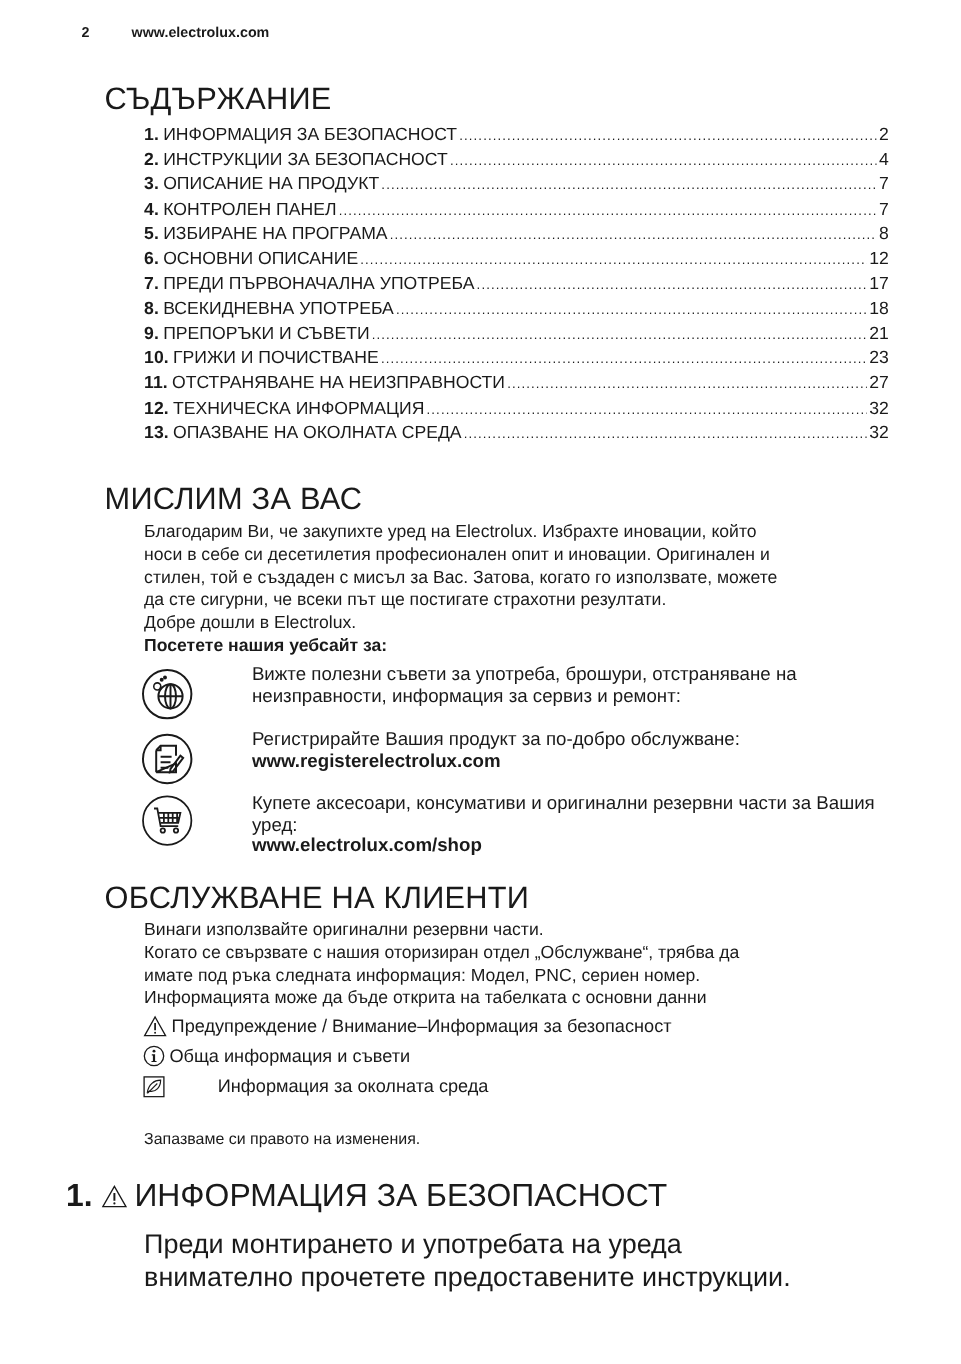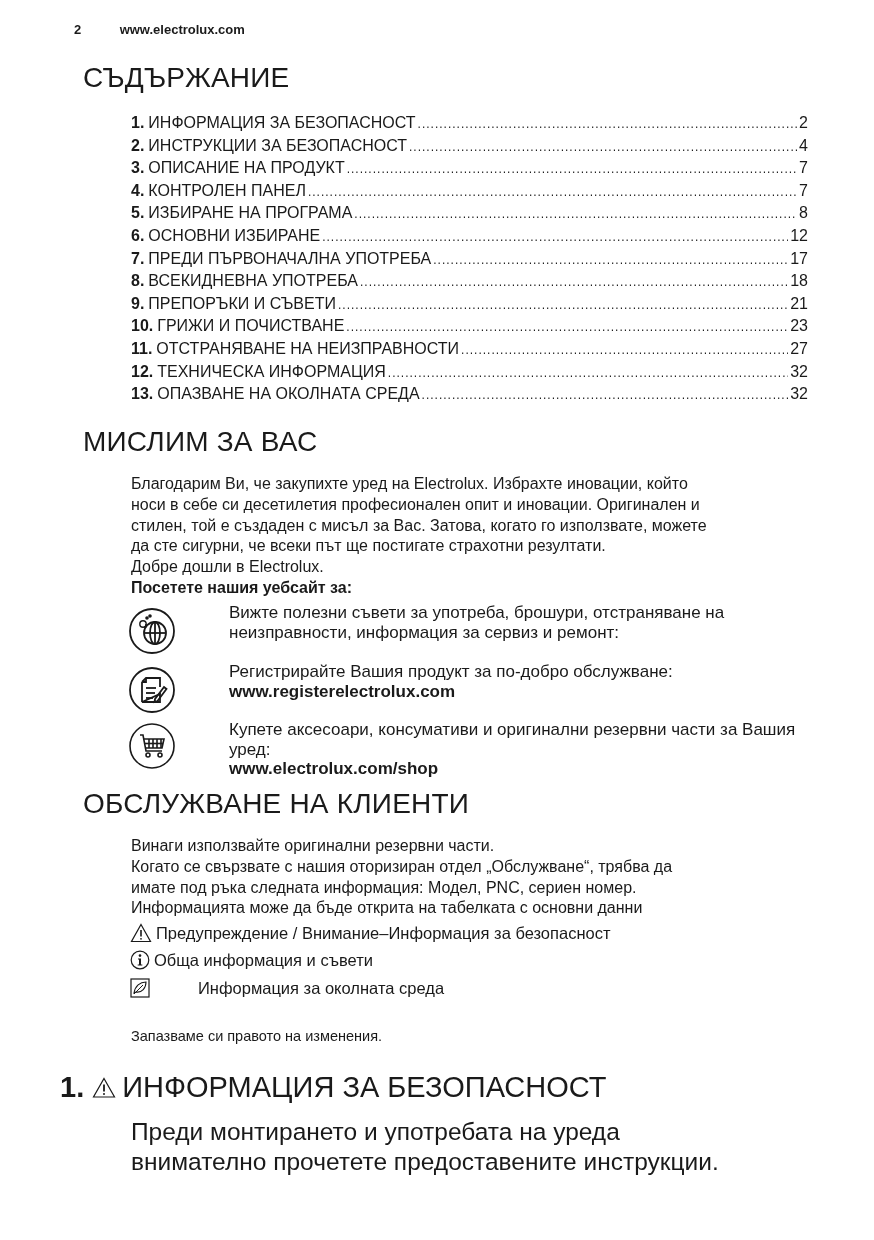--- a/index.html
+++ b/index.html
@@ -3,21 +3,21 @@
 <meta charset="utf-8">
 <style>
   html, body { margin: 0; padding: 0; background: #ffffff; }
   body {
     width: 874px; height: 1240px; position: relative; overflow: hidden;
     font-family: "Liberation Sans", sans-serif; color: #1a1a1a;
   }
   .abs { position: absolute; }
   .page-header { top: 22px; left: 58px; font-size: 13px; font-weight: bold; margin-left: 16px; }
   .page-header .pnum { display: inline-block; width: 42px; }
-  h1.sec { position: absolute; margin: 0; font-weight: normal; font-size: 28px; letter-spacing: 0.2px; color: #1a1a1a; }
+  h1.sec { position: absolute; margin: 12px; font-weight: normal; font-size: 28px; letter-spacing: 0.2px; color: #1a1a1a; }
   .toc { position: absolute; left: 131px; top: 112px; width: 677px; }
   .toc-row { display: flex; align-items: baseline; height: 22.6px; font-size: 16px; line-height: 22.6px; white-space: nowrap; }
   .toc-row .num { font-weight: bold; margin-right: 4px; }
   .toc-row .lead { flex: 1; overflow: hidden; margin: 0 2px; }
   .toc-row .lead::before { content: "................................................................................................................................................................................................................................................"; letter-spacing: 1px; font-size: 12px; }
   .toc-row .pg { text-align: right; }
   .para { position: absolute; left: 131px; font-size: 16px; line-height: 20.8px; width: 690px; }
   .bold { font-weight: bold; }
   .web-row { position: absolute; left: 128px; width: 700px; }
   .web-icon { position: absolute; left: 0; width: 48px; height: 48px; }
@@ -65,21 +65,21 @@
       <span class="pg">7</span>
     </div>
   <div class="toc-row">
       <span class="num">5.</span>
       <span>ИЗБИРАНЕ НА ПРОГРАМА</span>
       <span class="lead"></span>
       <span class="pg">8</span>
     </div>
   <div class="toc-row">
       <span class="num">6.</span>
-      <span>ОСНОВНИ ИЗБИРАНЕ</span>
+      <span>ОСНОВНИ ОПИСАНИЕ</span>
       <span class="lead"></span>
       <span class="pg">12</span>
     </div>
   <div class="toc-row">
       <span class="num">7.</span>
       <span>ПРЕДИ ПЪРВОНАЧАЛНА УПОТРЕБА</span>
       <span class="lead"></span>
       <span class="pg">17</span>
     </div>
   <div class="toc-row">

